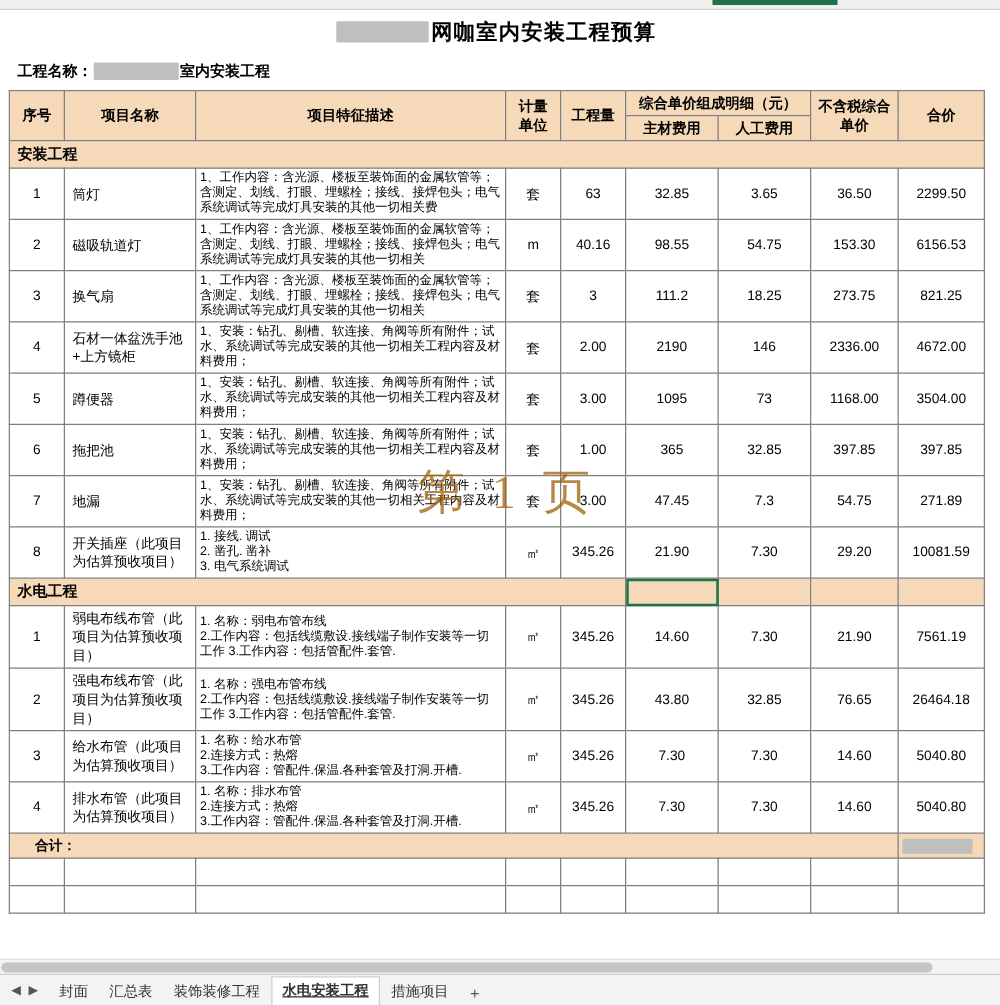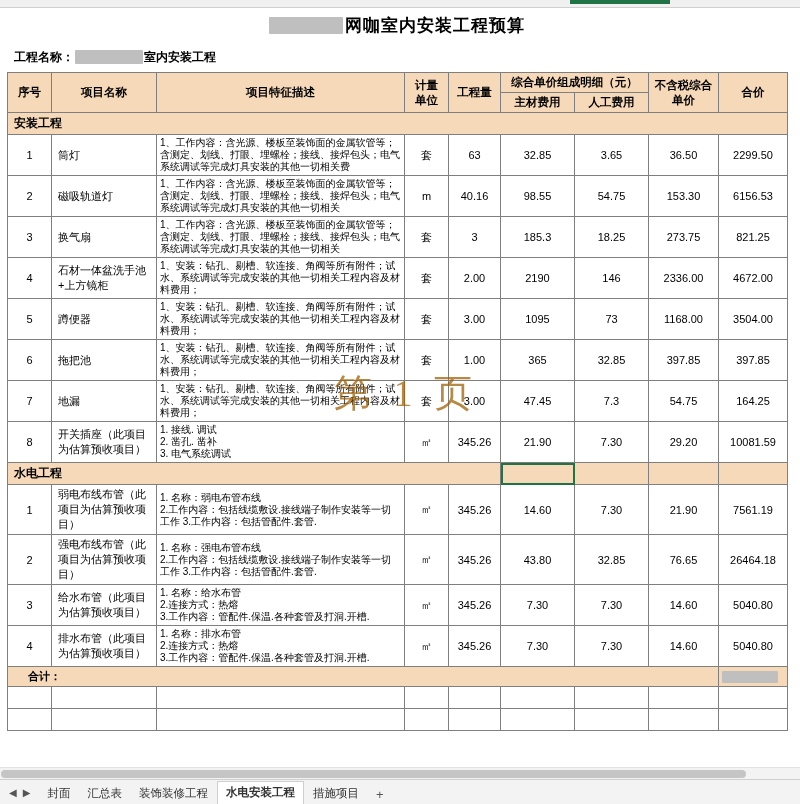--- a/index.html
+++ b/index.html
@@ -80,21 +80,21 @@
   }
 
   
   .tabbar{
     position:absolute;left:0;bottom:0;width:800px;height:24px;background:#f3f3f3;
     border-top:1px solid #cfcfcf;display:flex;align-items:center;font-size:11.5px;
   }
   .navbtns{display:flex;align-items:center;padding:0 6px;color:#555;}
   .navbtns span{margin:0 3px;font-size:10px;}
   .tab{padding:3px 8px;margin-right:1px;color:#333;white-space:nowrap;}
-  .tab.active{background:#fff;font-weight:bold;border:1px solid #cfcfcf;border-bottom:none;padding:3px 8px 4px;}
+  .tab.active{background:#fff;font-weight:bold;border:1px solid #cfcfcf;border-bottom:none;padding:3px 8px 4px;text-decoration:underline;}
   .tab.add{color:#555;font-size:13px;padding:2px 8px;}
   .hscroll{
     position:absolute;left:0;bottom:24px;width:800px;height:12px;background:#f3f3f3;
     border-top:1px solid #e2e2e2;
   }
   .hscroll .thumb{
     position:absolute;left:1px;top:2px;width:745px;height:8px;background:#c5c5c5;border-radius:4px;
   }
 </style>
 </head>
@@ -178,21 +178,21 @@
             <td class="num">54.75</td>
             <td class="num">153.30</td>
             <td class="num">6156.53</td>
           </tr>
           <tr>
             <td class="seq">3</td>
             <td class="name">换气扇</td>
             <td class="desc">1、工作内容：含光源、楼板至装饰面的金属软管等；含测定、划线、打眼、埋螺栓；接线、接焊包头；电气系统调试等完成灯具安装的其他一切相关</td>
             <td class="unit">套</td>
             <td class="qty">3</td>
-            <td class="num">185.3</td>
+            <td class="num">111.2</td>
             <td class="num">18.25</td>
             <td class="num">273.75</td>
             <td class="num">821.25</td>
           </tr>
           <tr>
             <td class="seq">4</td>
             <td class="name">石材一体盆洗手池+上方镜柜</td>
             <td class="desc">1、安装：钻孔、剔槽、软连接、角阀等所有附件；试水、系统调试等完成安装的其他一切相关工程内容及材料费用；</td>
             <td class="unit">套</td>
             <td class="qty">2.00</td>
@@ -225,21 +225,21 @@
           </tr>
           <tr>
             <td class="seq">7</td>
             <td class="name">地漏</td>
             <td class="desc">1、安装：钻孔、剔槽、软连接、角阀等所有附件；试水、系统调试等完成安装的其他一切相关工程内容及材料费用；</td>
             <td class="unit">套</td>
             <td class="qty">3.00</td>
             <td class="num">47.45</td>
             <td class="num">7.3</td>
             <td class="num">54.75</td>
-            <td class="num">164.25</td>
+            <td class="num">271.89</td>
           </tr>
           <tr>
             <td class="seq">8</td>
             <td class="name">开关插座（此项目为估算预收项目）</td>
             <td class="desc">1. 接线. 调试<br>2. 凿孔. 凿补<br>3. 电气系统调试</td>
             <td class="unit">㎡</td>
             <td class="qty">345.26</td>
             <td class="num">21.90</td>
             <td class="num">7.30</td>
             <td class="num">29.20</td>

